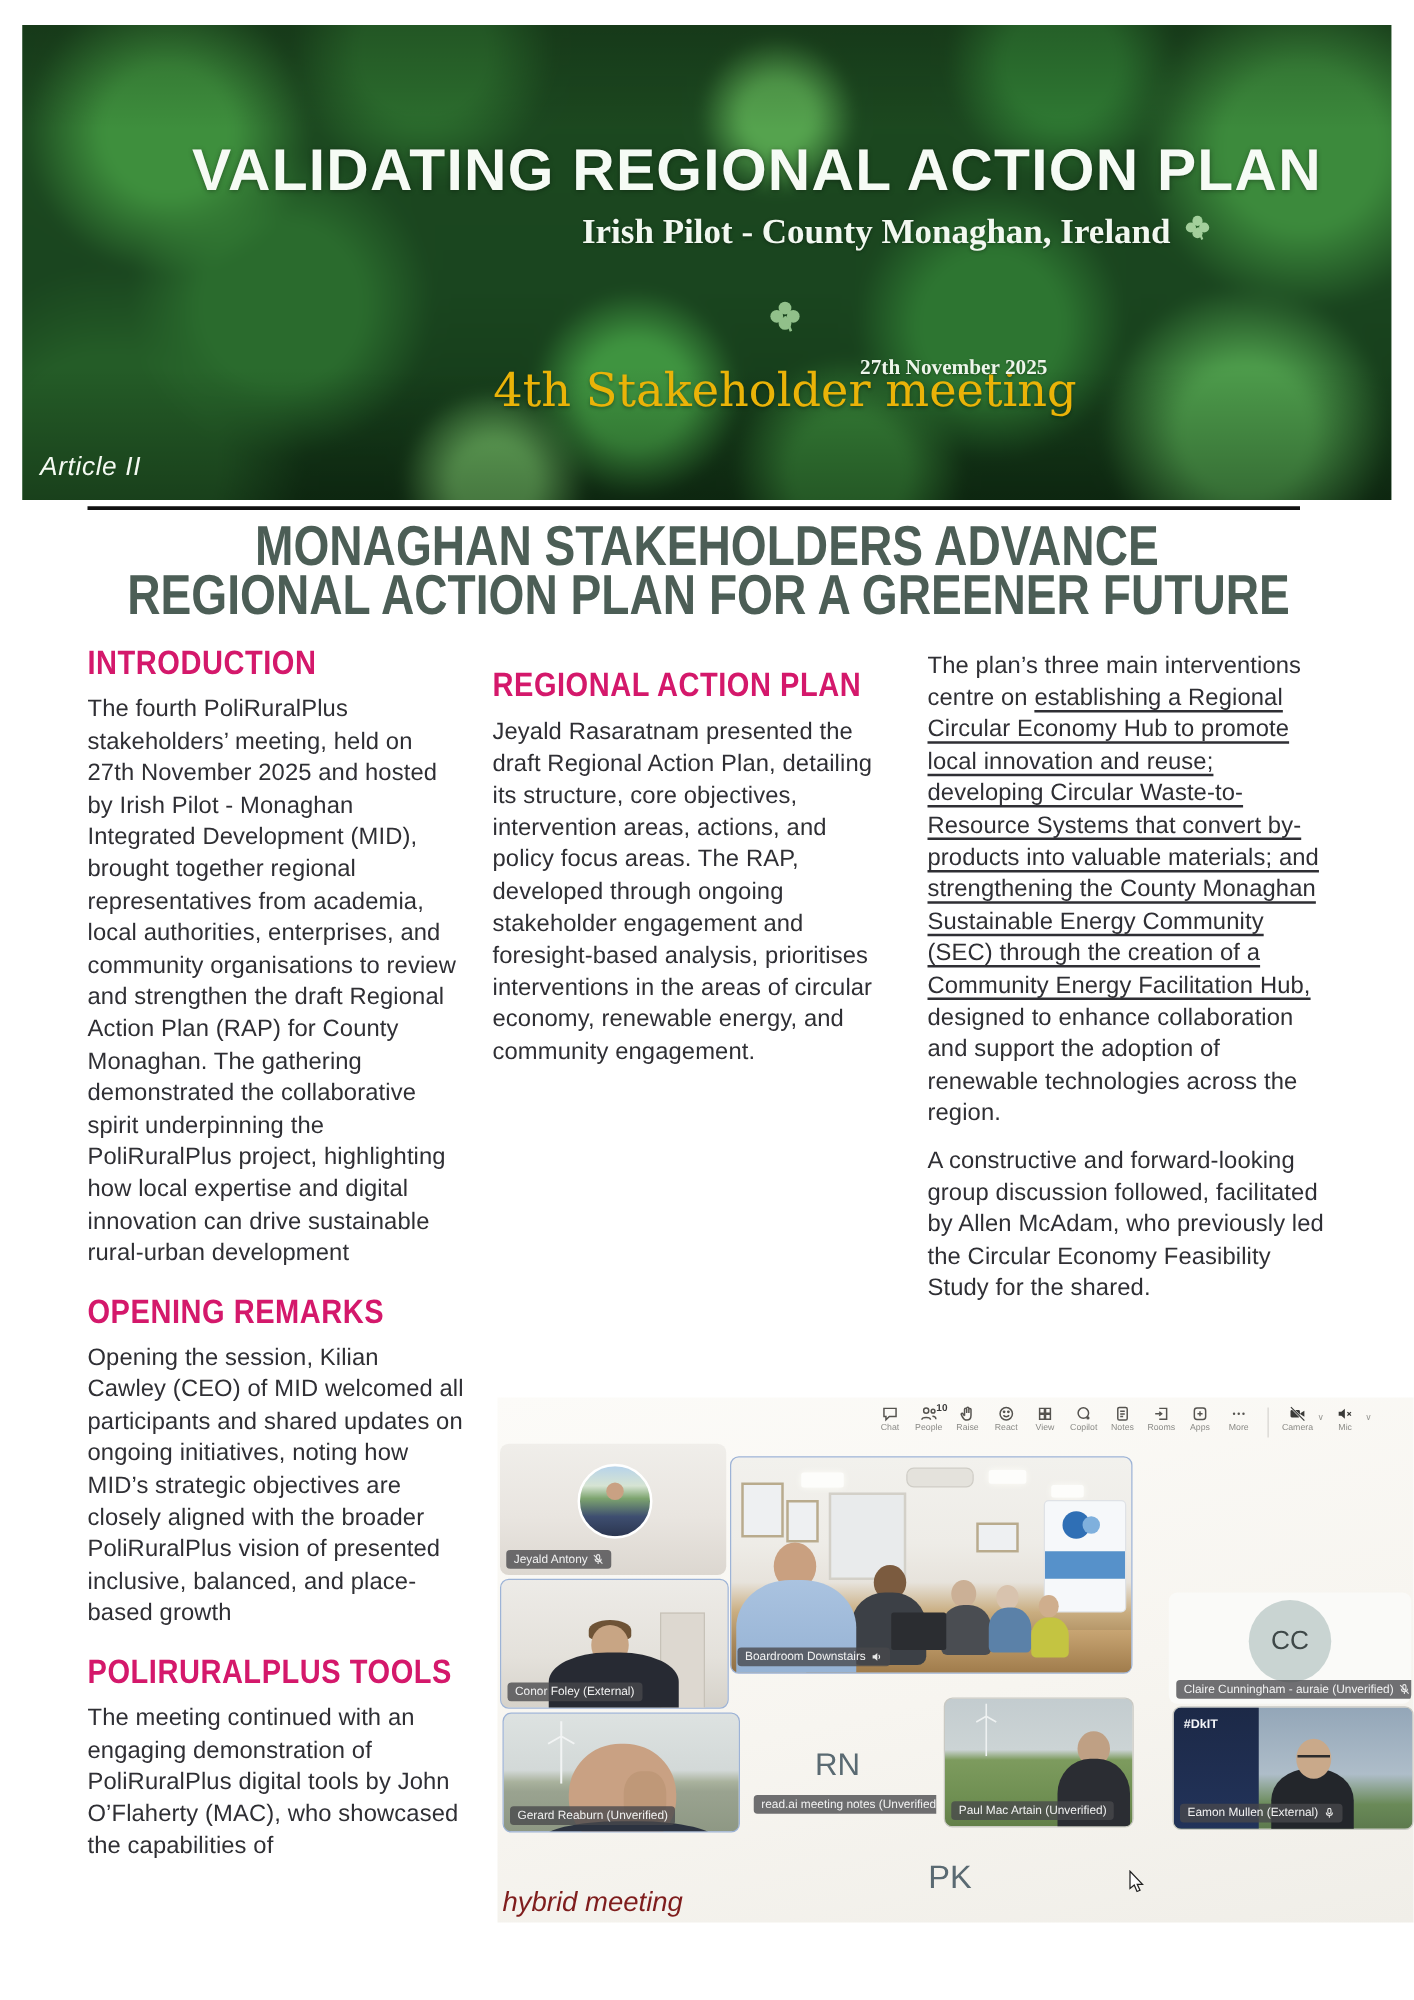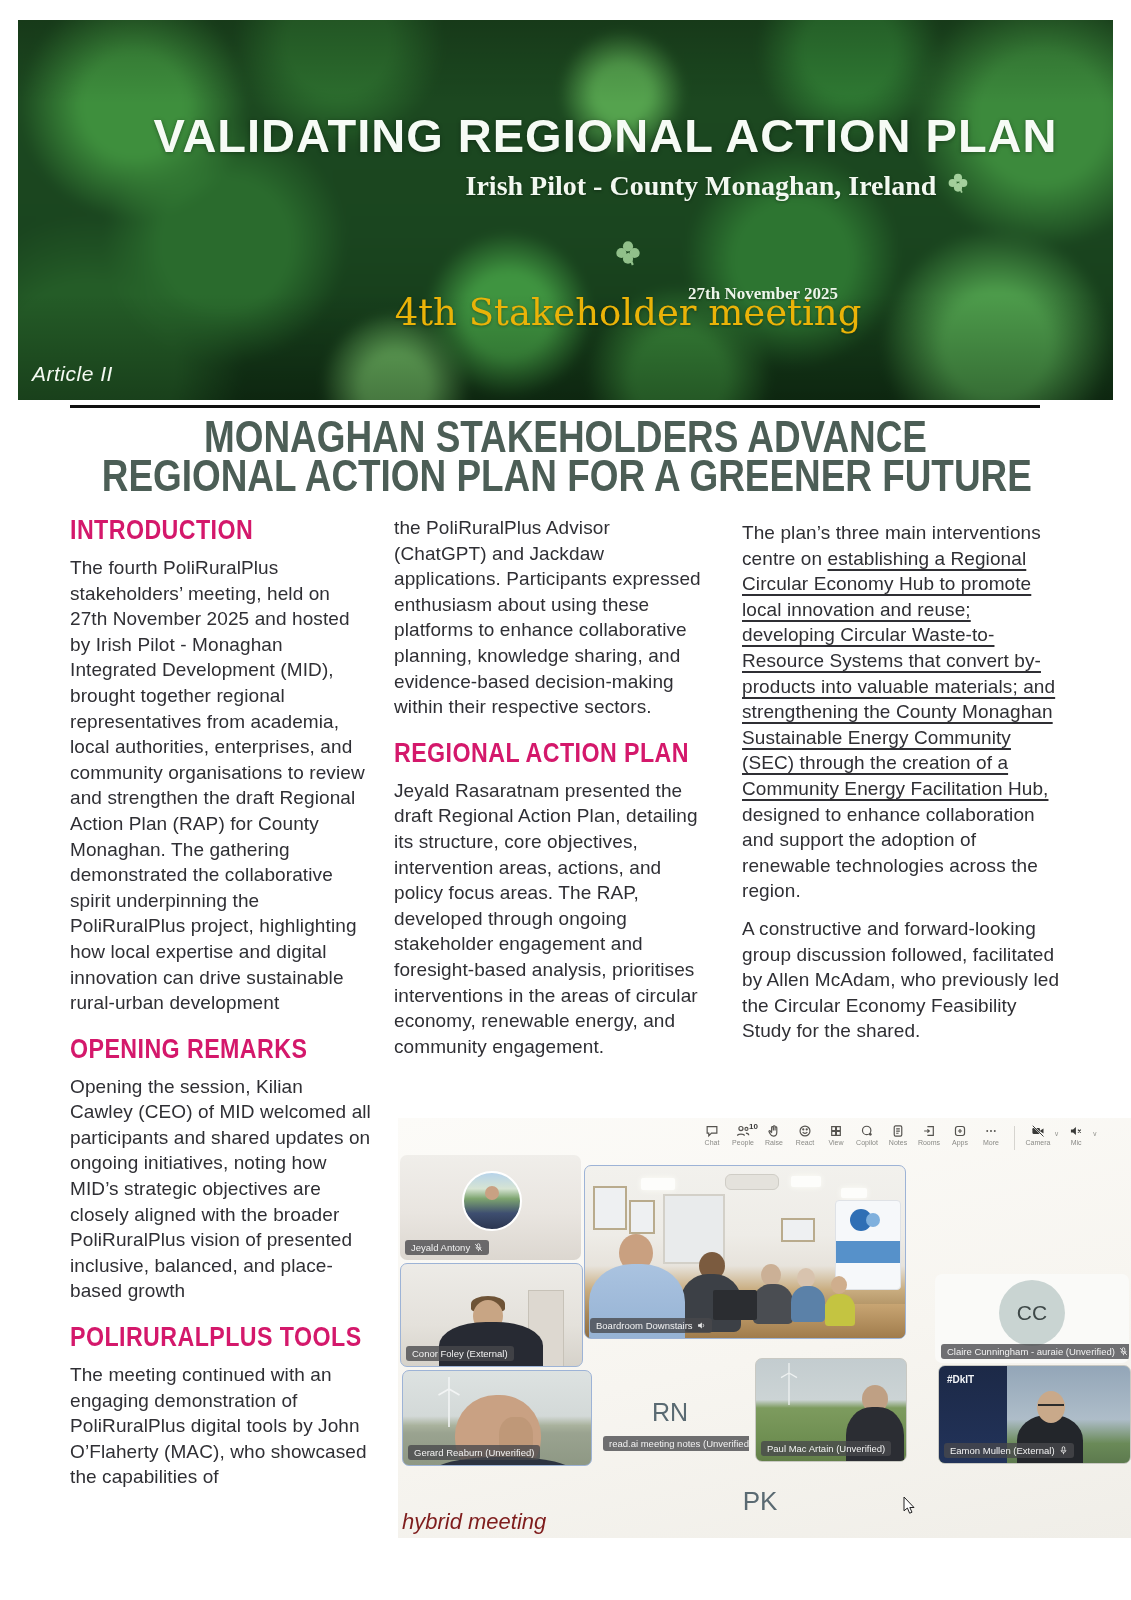--- a/index.html
+++ b/index.html
@@ -190,21 +190,20 @@
 <div class="col col1">
   <div class="sec-head first">INTRODUCTION</div>
   <p class="body-txt">The fourth PoliRuralPlus stakeholders’ meeting, held on 27th November 2025 and hosted by Irish Pilot - Monaghan Integrated Development (MID), brought together regional representatives from academia, local authorities, enterprises, and community organisations to review and strengthen the draft Regional Action Plan (RAP) for County Monaghan. The gathering demonstrated the collaborative spirit underpinning the PoliRuralPlus project, highlighting how local expertise and digital innovation can drive sustainable rural-urban development</p>
   <div class="sec-head">OPENING REMARKS</div>
   <p class="body-txt">Opening the session, Kilian Cawley (CEO) of MID welcomed all participants and shared updates on ongoing initiatives, noting how MID’s strategic objectives are closely aligned with the broader PoliRuralPlus vision of presented inclusive, balanced, and place-based growth</p>
   <div class="sec-head">POLIRURALPLUS TOOLS</div>
   <p class="body-txt">The meeting continued with an engaging demonstration of PoliRuralPlus digital tools by John O’Flaherty (MAC), who showcased the capabilities of</p>
 </div>
 
 <div class="col col2">
-  <p class="body-txt">the PoliRuralPlus Advisor (ChatGPT) and Jackdaw applications.  Participants expressed enthusiasm about using these platforms to enhance collaborative planning, knowledge sharing, and evidence-based decision-making within their respective sectors.</p>
   <div class="sec-head">REGIONAL ACTION PLAN</div>
   <p class="body-txt">Jeyald Rasaratnam presented the draft Regional Action Plan, detailing its structure, core objectives, intervention areas, actions, and policy focus areas. The RAP, developed through ongoing stakeholder engagement and foresight-based analysis, prioritises interventions in the areas of circular economy, renewable energy, and community engagement.</p>
 </div>
 
 <div class="col col3">
   <p class="body-txt"><span>The plan’s three main interventions centre on </span><span class="u">establishing a Regional Circular Economy Hub to promote local innovation and reuse; developing Circular Waste-to-Resource Systems that convert by-products into valuable materials; and strengthening the County Monaghan Sustainable Energy Community (SEC) through the creation of a Community Energy Facilitation Hub,</span><span> designed to enhance collaboration and support the adoption of renewable technologies across the region.</span></p>
   <p class="body-txt">A constructive and forward-looking group discussion followed, facilitated by Allen McAdam, who previously led the Circular Economy Feasibility Study for the shared.</p>
 </div>
 
 <div class="shot">

